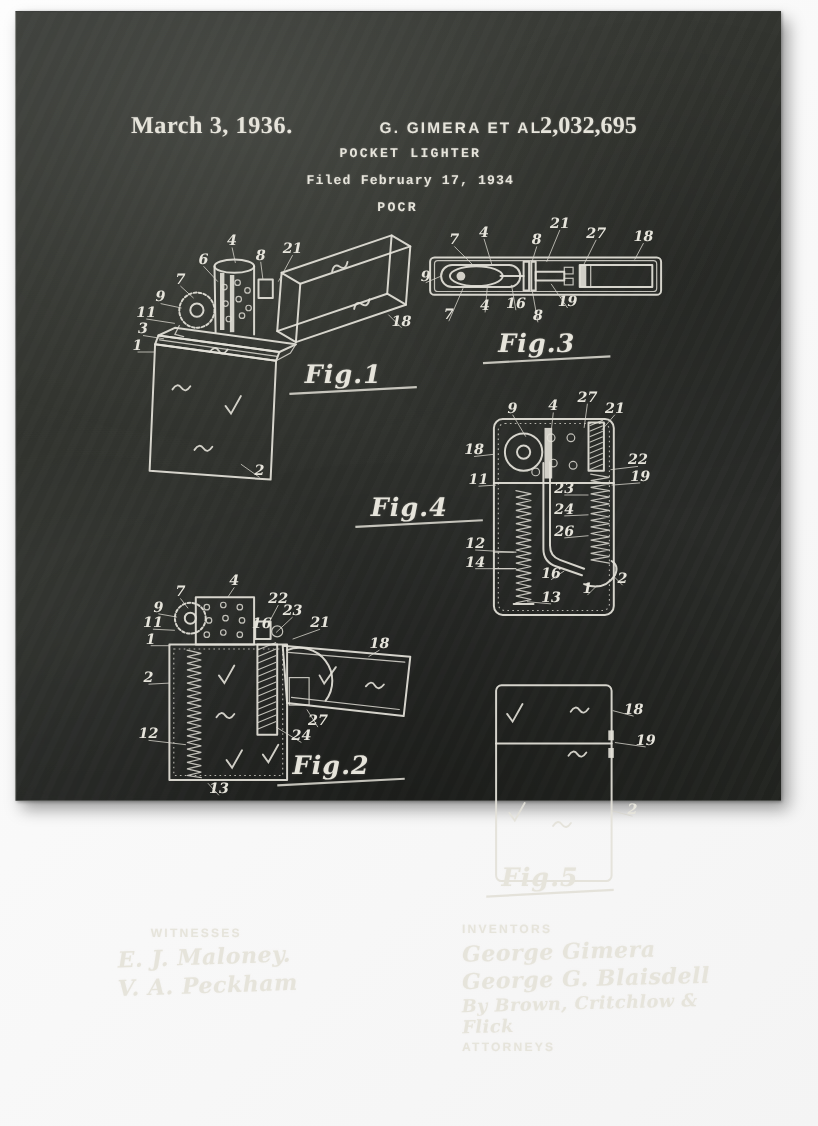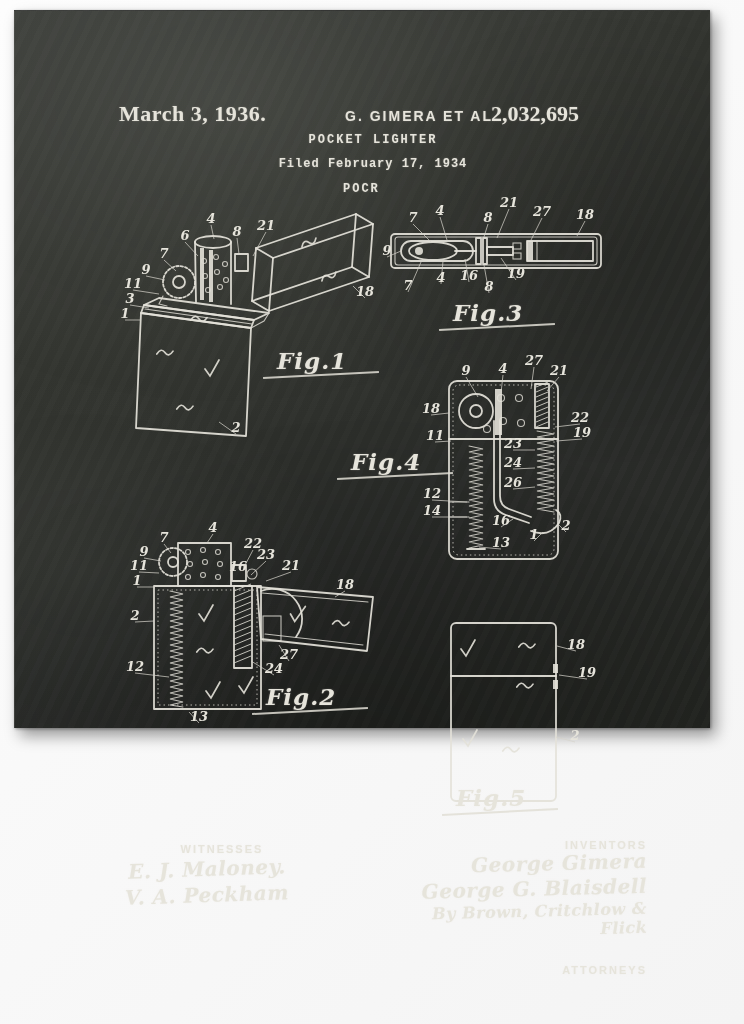--- a/index.html
+++ b/index.html
@@ -32,28 +32,28 @@
   .f  { fill:#e3e1d8; stroke:none; opacity:0.9; }
   .dash { fill:none; stroke:#d9d7ce; stroke-width:1; stroke-dasharray:1.5 3; opacity:0.8; }
   .hatch { fill:none; stroke:#dcdad1; stroke-width:1; opacity:0.85; }
   .sq { fill:none; stroke:#e3e1d8; stroke-width:1.7; stroke-linecap:round; opacity:0.9; }
   .ref-num { font:italic bold 13px "DejaVu Serif", serif; fill:#e6e4db; text-anchor:middle; }
   .leader { stroke:#d6d4cb; stroke-width:0.9; fill:none; opacity:0.8; }
   .fig-label { position:absolute; width:100px; 
     font:italic bold 23px "DejaVu Serif", serif; letter-spacing:1px; }
   .fig-label::after { content:""; position:absolute; left:-14px; right:-2px; bottom:-2px; height:2px;
     background:#e0ded5; transform:rotate(-3deg); opacity:0.85; }
-  .wit-block { position:absolute; left:92px; top:832px; width:200px;text-align:center; }
-  .inv-block { position:absolute; left:382px; top:828px; width:250px; text-align:right; }
+  .wit-block { position:absolute; left:92px; top:832px; width:200px; }
+  .inv-block { position:absolute; left:405px; top:828px; width:250px; text-align:left; }
   .small-caps { font:bold 11px "Liberation Sans", sans-serif; letter-spacing:2px; }
   .wit-block .small-caps { margin-left:30px; }
   .script { font:italic bold 20px "DejaVu Serif", serif; letter-spacing:0.5px; transform:rotate(-2deg); margin-top:2px; }
   .inv-block .script { transform:rotate(-1.5deg); margin-top:1px; }
   .script.by-line { font-size:16px; }
-  .attorneys { margin-top:24px; }
+  .attorneys { margin-top:6px; }
 </style>
 </head>
 <body>
 
 <div class="page">
   <div class="poster">
 
     <div class="hdr-date chalk">March 3, 1936.</div>
     <div class="hdr-name chalk">G. GIMERA  ET AL</div>
     <div class="hdr-number chalk">2,032,695</div>
@@ -118,21 +118,21 @@
         <text x="32" y="82" class="ref-num">11</text>
         <line x1="29" y1="99" x2="48" y2="102" class="leader"></line>
         <text x="29" y="97" class="ref-num">3</text>
         <line x1="24" y1="114" x2="40" y2="114" class="leader"></line>
         <text x="24" y="112" class="ref-num">1</text>
         <line x1="135" y1="228" x2="118" y2="216" class="leader"></line>
         <text x="135" y="226" class="ref-num">2</text>
         <line x1="264" y1="92" x2="252" y2="80" class="leader"></line>
         <text x="264" y="90" class="ref-num">18</text>
       </svg>
-    <div class="fig-label chalk" style="left:262px;top:336px">Fig.1</div>
+    <div class="fig-label chalk" style="left:262px;top:316px">Fig.1</div>
 
     <svg class="fig" style="left:366px;top:185px" width="270" height="140" viewBox="0 0 270 140">
       <rect class="s" x="10" y="38" width="210" height="34" rx="4"></rect>
       <rect class="s2" x="14" y="41" width="202" height="28" rx="3"></rect>
       <rect class="s" x="20" y="45" width="72" height="20" rx="10"></rect>
       <ellipse class="s" cx="52" cy="55" rx="24" ry="9"></ellipse>
       <circle class="f" cx="38" cy="55" r="4"></circle>
       <line class="s" x1="74" y1="55" x2="95" y2="55"></line>
       <rect class="s" x="95" y="42" width="5" height="26"></rect>
       <rect class="s" x="102" y="42" width="4" height="26"></rect>
@@ -224,21 +224,21 @@
         <text x="41" y="164" class="ref-num">14</text>
         <line x1="110" y1="176" x2="122" y2="168" class="leader"></line>
         <text x="110" y="174" class="ref-num">16</text>
         <line x1="110" y1="198" x2="88" y2="196" class="leader"></line>
         <text x="110" y="196" class="ref-num">13</text>
         <line x1="143" y1="190" x2="152" y2="181" class="leader"></line>
         <text x="143" y="188" class="ref-num">1</text>
         <line x1="175" y1="181" x2="167" y2="173" class="leader"></line>
         <text x="175" y="179" class="ref-num">2</text>
       </svg>
-    <div class="fig-label chalk" style="left:336px;top:437px">Fig.4</div>
+    <div class="fig-label chalk" style="left:322px;top:437px">Fig.4</div>
 
     <svg class="fig" style="left:96px;top:510px" width="280" height="205" viewBox="0 0 280 205">
 
       <rect class="s" x="43" y="65" width="107" height="123"></rect>
       <rect class="dash" x="47" y="69" width="99" height="115"></rect>
 
       <rect class="s" x="67" y="22" width="53" height="43"></rect>
       <circle class="s2" cx="77" cy="31" r="2.5"></circle>
         <circle class="s2" cx="92" cy="29" r="2.5"></circle>
         <circle class="s2" cx="107" cy="31" r="2.5"></circle>

